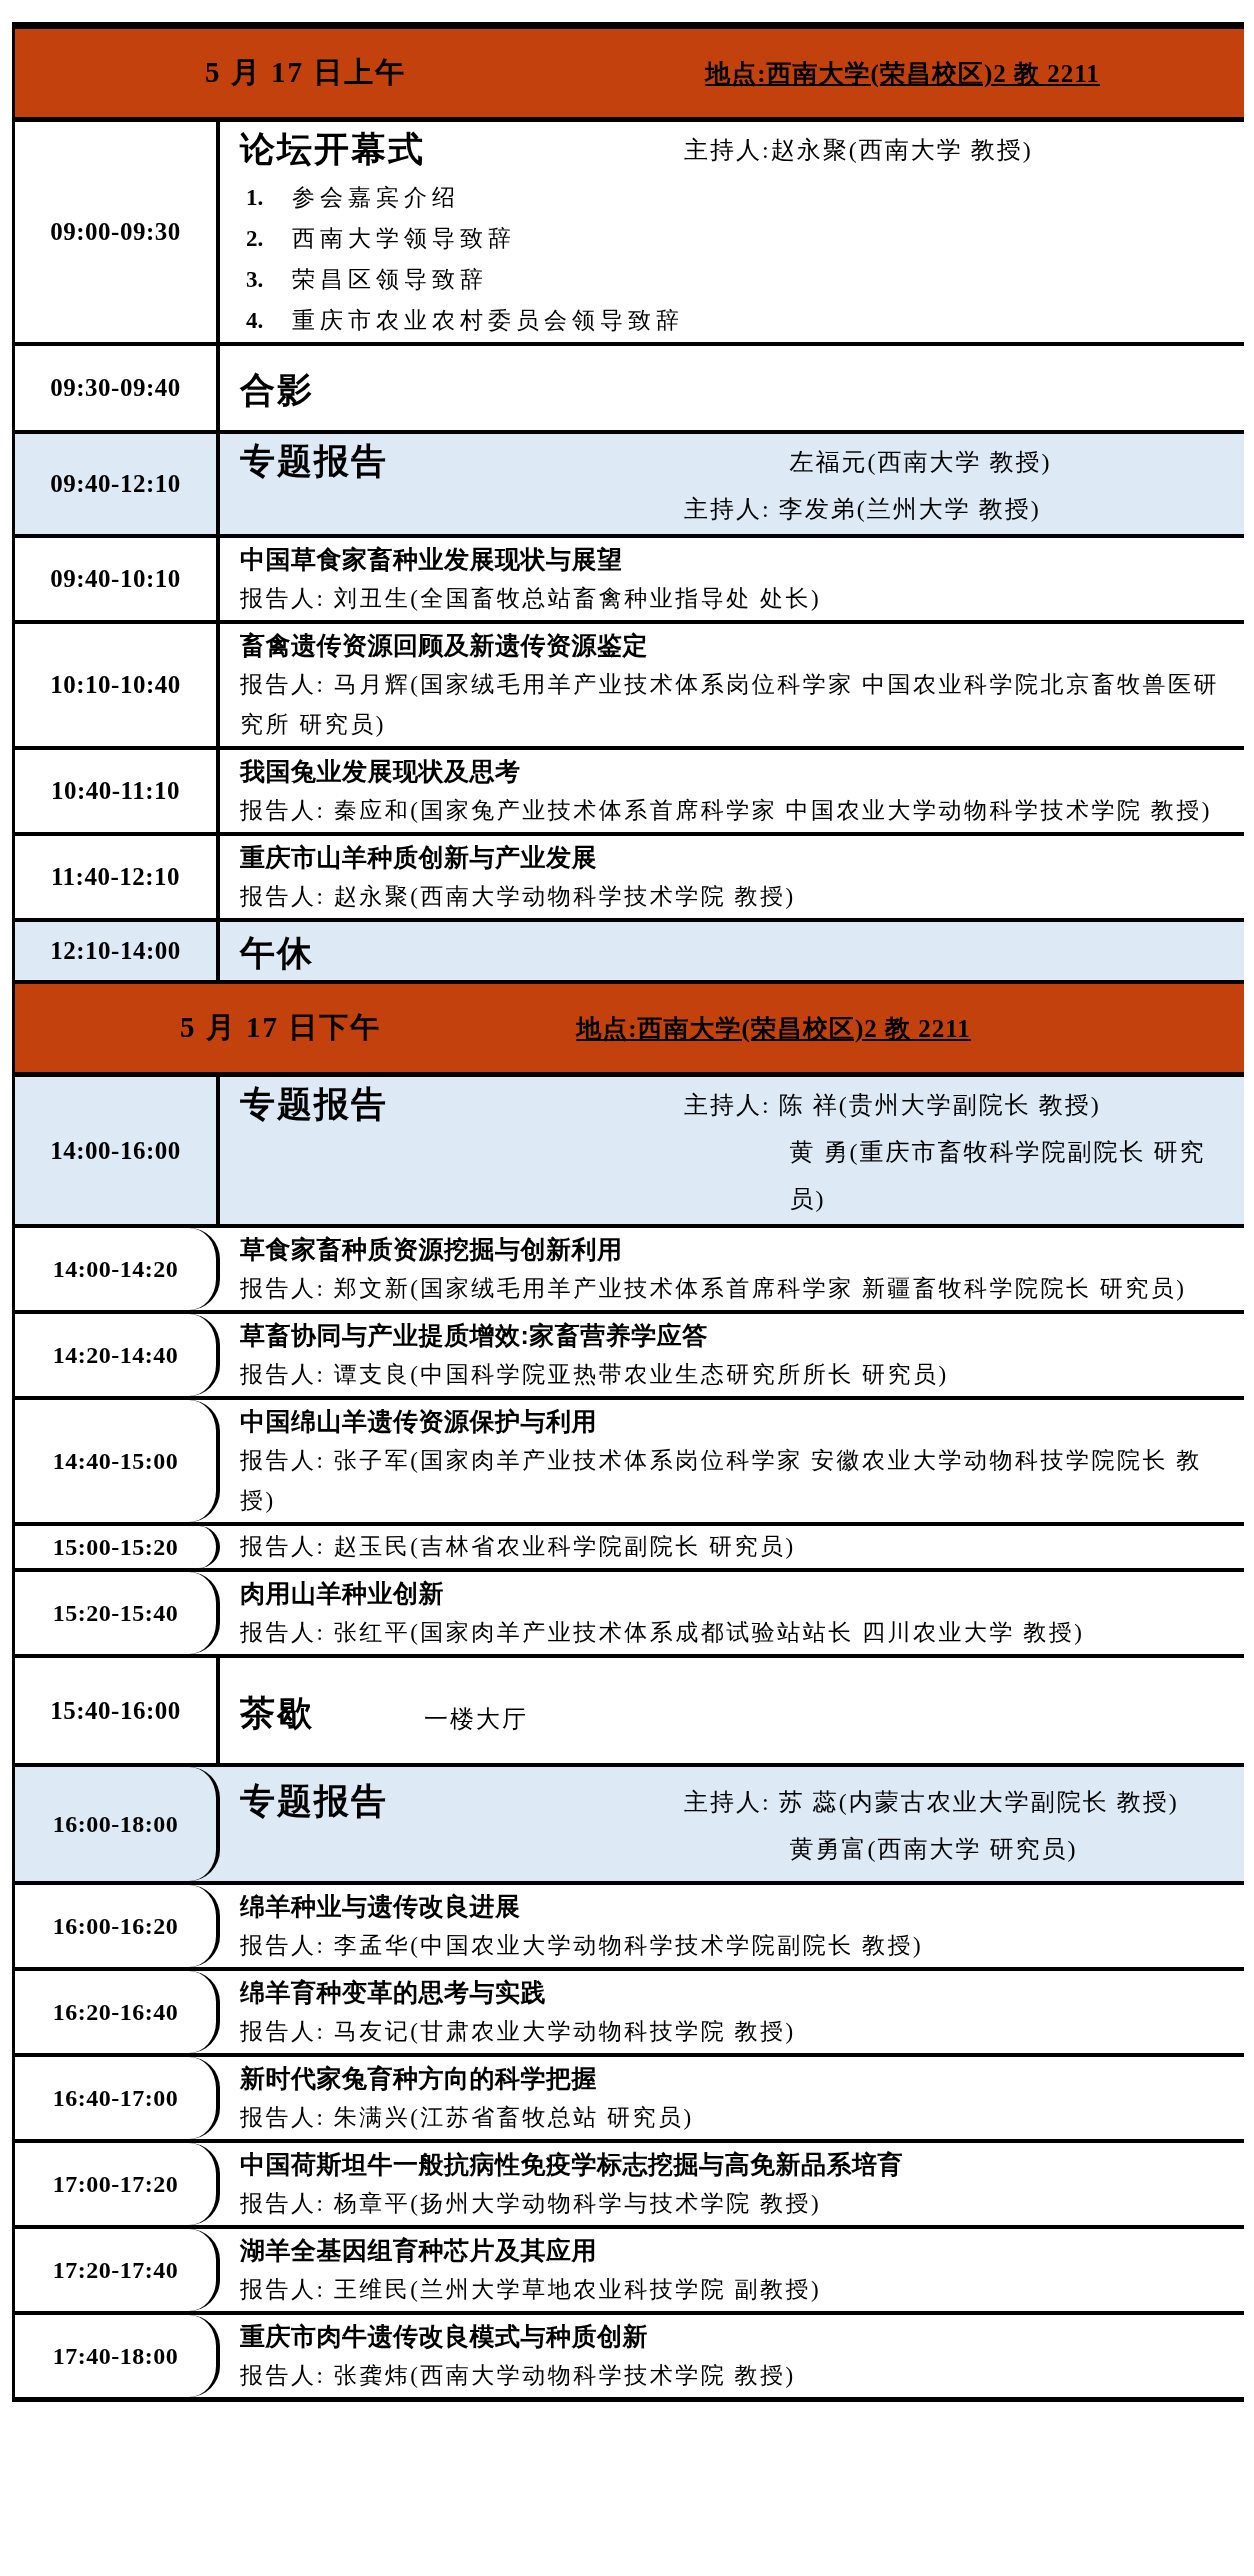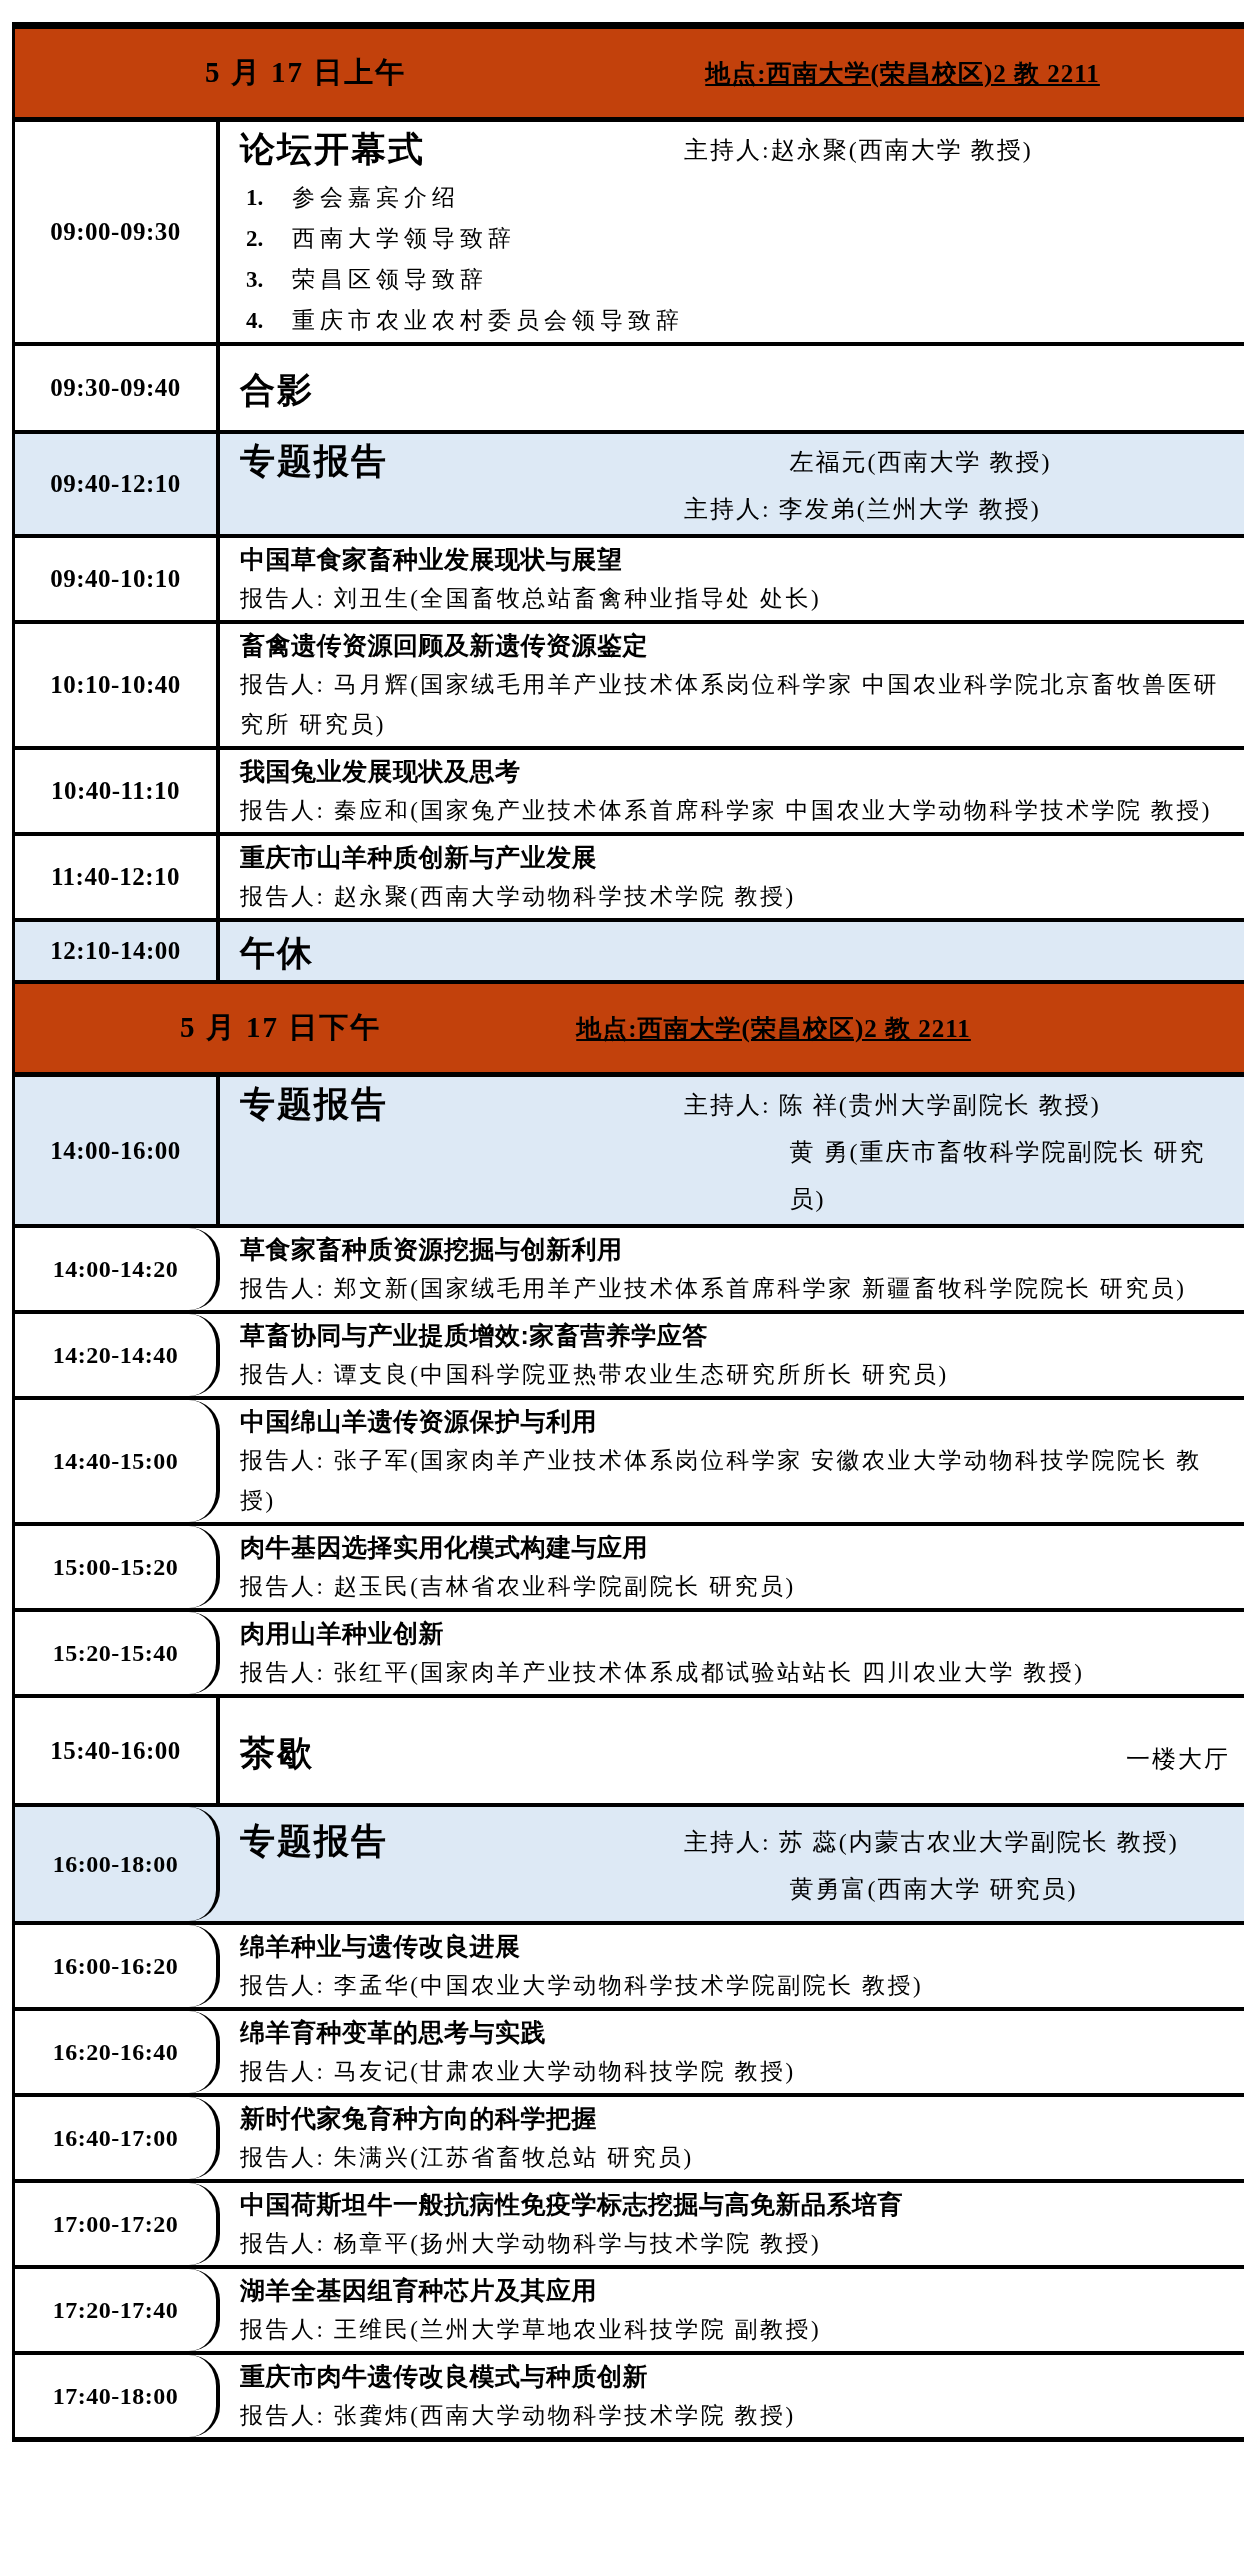--- a/index.html
+++ b/index.html
@@ -64,21 +64,21 @@
   .content {
     flex:1;
     padding:1px 14px 1px 20px;
     display:flex;
     flex-direction:column;
     justify-content:center;
     min-width:0;
   }
 
   
-  .row-head { display:flex; align-items:flex-start;justify-content:space-between; }
+  .row-head { display:flex; align-items:flex-start; }
   .big-title {
     flex:0 0 444px;
     font-family:"Liberation Sans", sans-serif;
     font-weight:700;
     font-size:35px;
     letter-spacing:2px;
     line-height:1.25;
     padding-top:4px;
   }
   .big-title.auto { flex:0 0 auto; }
@@ -266,21 +266,20 @@
     <div class="time normal">14:40-15:00</div>
     <div class="content">
       <div class="talk-title">中国绵山羊遗传资源保护与利用</div>
       <div class="speaker">报告人: 张子军(国家肉羊产业技术体系岗位科学家 安徽农业大学动物科技学院院长 教授)</div>
     </div>
   </div>
 
   <div class="row">
     <div class="time normal">15:00-15:20</div>
     <div class="content">
-      <div class="talk-title">肉牛基因选择实用化模式构建与应用</div>
       <div class="speaker">报告人: 赵玉民(吉林省农业科学院副院长 研究员)</div>
     </div>
   </div>
 
   <div class="row">
     <div class="time normal">15:20-15:40</div>
     <div class="content">
       <div class="talk-title">肉用山羊种业创新</div>
       <div class="speaker">报告人: 张红平(国家肉羊产业技术体系成都试验站站长 四川农业大学 教授)</div>
     </div>

